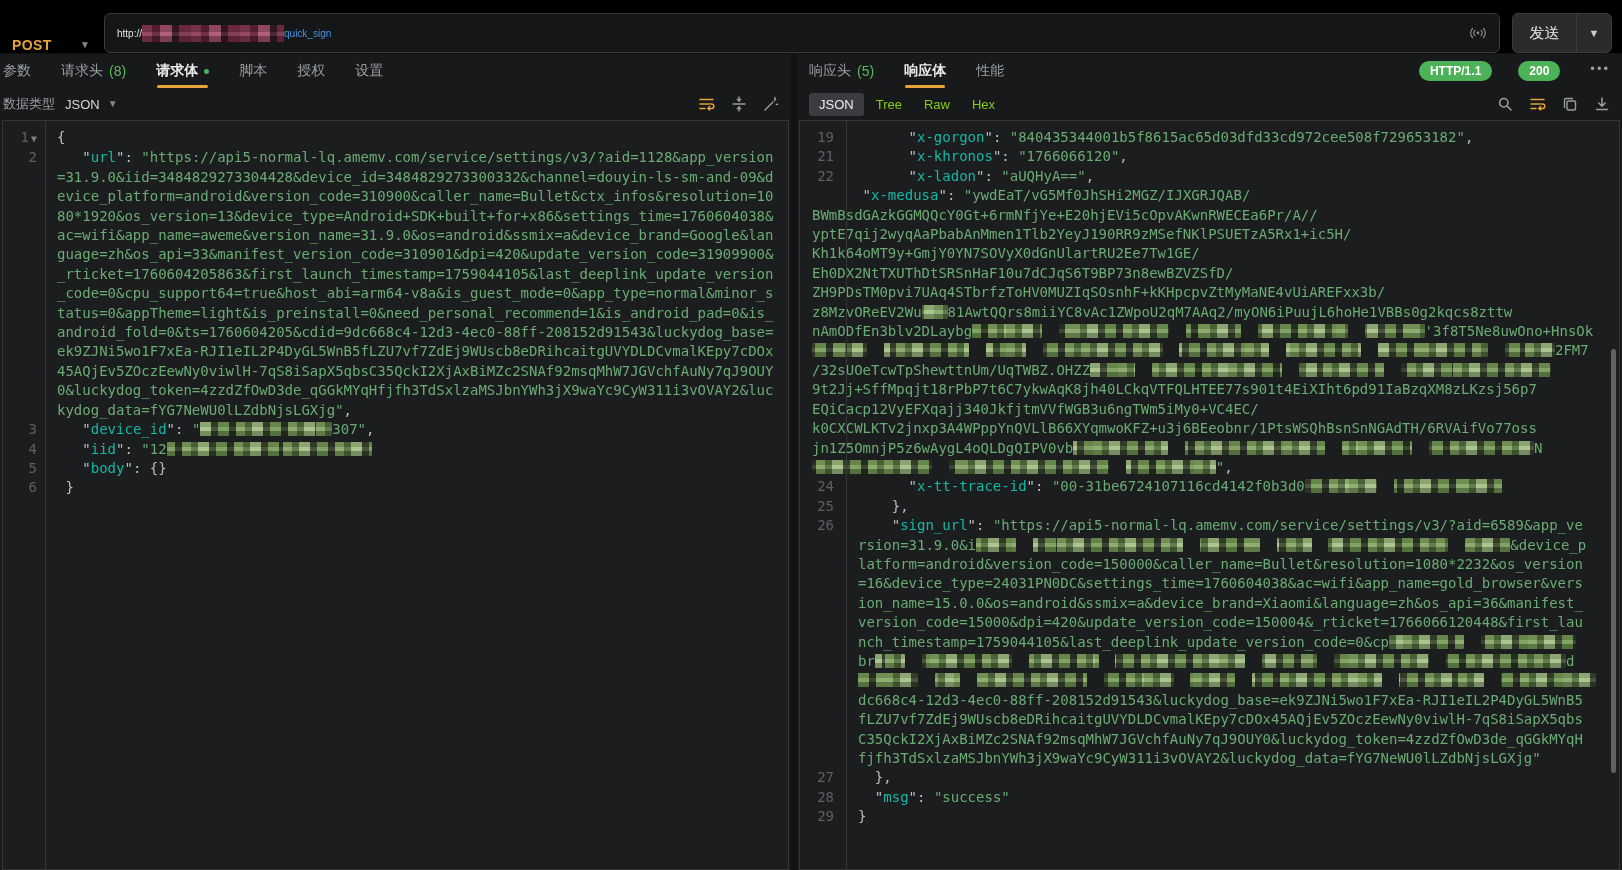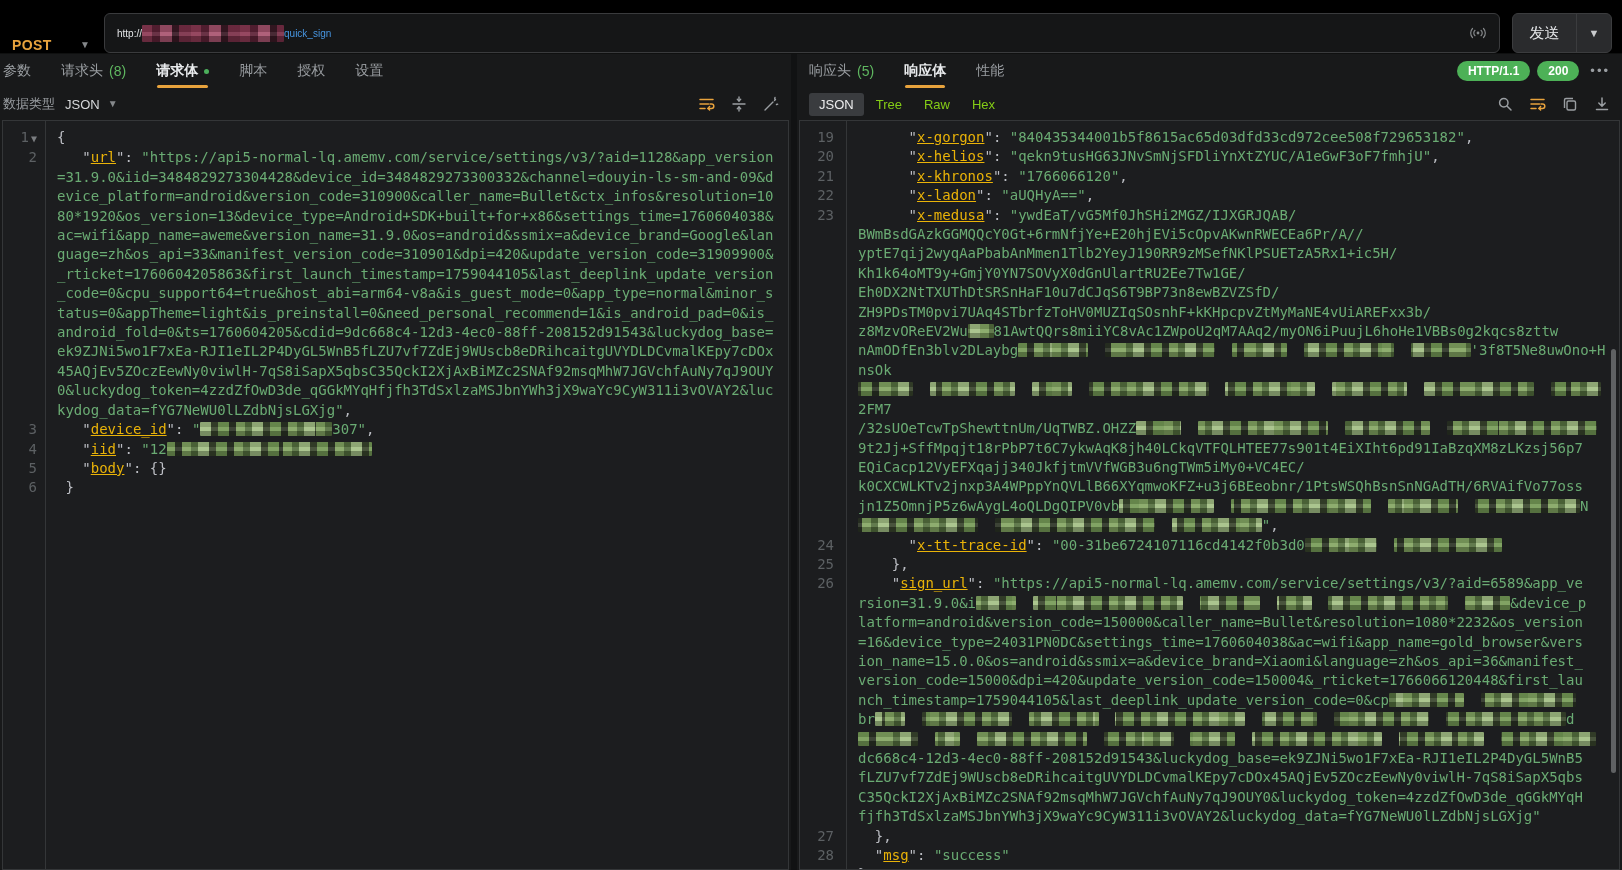--- a/index.html
+++ b/index.html
@@ -32,21 +32,21 @@
   
   .tabrow{height:34px;display:flex;align-items:center;gap:30px;padding:0 12px;
           font-size:14px;color:#9a9ea2;flex:0 0 34px;}
   .tabrow.clip{margin-left:-9px;}
   .tab{position:relative;display:flex;align-items:center;gap:6px;cursor:pointer;white-space:nowrap;}
   .tab.active{color:#e9ebed;font-weight:700;}
   .tab.active::after{content:"";position:absolute;left:1px;right:1px;bottom:-8px;height:3px;
                      background:#e8a33d;border-radius:2px;}
   .count{color:#5fb760;}
   .gdot{width:5px;height:5px;border-radius:50%;background:#4cb05c;display:inline-block;}
-  .tab-right{margin-left:auto;display:flex;align-items:center;gap:7px;}
+  .tab-right{margin-left:auto;display:flex;align-items:flex-start;gap:26px;}
   .pill{background:#4db157;color:#fff;font-size:12px;font-weight:700;padding:3px 11px;
         border-radius:11px;line-height:1.2;}
   .more-dots{color:#9a9ea2;font-size:13px;letter-spacing:2px;margin-left:4px;cursor:pointer;}
   
   .subrow{height:32px;display:flex;align-items:center;padding:0 12px;font-size:13px;
           color:#9a9ea2;flex:0 0 32px;gap:8px;}
   .subrow.clip{margin-left:-9px;}
   .dt-value{color:#d6d8da;margin-left:2px;}
   .icon-group{margin-left:auto;display:flex;align-items:center;gap:16px;}
   .icon-group svg{display:block;cursor:pointer;}
@@ -60,21 +60,21 @@
   .editor::before{content:"";position:absolute;top:0;bottom:0;width:1px;background:#343638;}
   .editor.gl42::before{left:42px;}
   .editor.gl46::before{left:46px;}
   .line{display:flex;}
   .ln{flex:0 0 42px;width:42px;color:#5c6063;text-align:right;padding-right:8px;
       box-sizing:border-box;user-select:none;}
   .gl46 .ln{flex-basis:46px;width:46px;padding-right:12px;}
   .fold{color:#7a7d80;font-size:10px;margin-left:2px;}
   .code{flex:1;padding-left:12px;padding-right:10px;white-space:pre-wrap;word-break:break-all;
         color:#bcbec4;}
-  .t-k{color:#eab308;text-decoration:underline;}
+  .t-k{color:#14b8a6;}
   .t-s{color:#6aab73;}
   .t-p{color:#bcbec4;}
   
   .rd{display:inline-block;height:14px;vertical-align:-2px;border-radius:1px;
       background-image:
         repeating-linear-gradient(0deg,rgba(0,0,0,.28) 0 5px,rgba(255,255,255,.08) 5px 9px,rgba(0,0,0,.14) 9px 14px),
         repeating-linear-gradient(90deg,#84a663 0 9px,#55703f 9px 16px,#a4c086 16px 27px,#39452d 27px 34px,#769b57 34px 45px,#2b3325 45px 52px);}
   .rdp{height:17px;vertical-align:-3px;
       background-image:
         repeating-linear-gradient(0deg,rgba(0,0,0,.28) 0 6px,rgba(255,255,255,.07) 6px 10px,rgba(0,0,0,.16) 10px 17px),
@@ -242,33 +242,28 @@
         </svg>
       </div>
     </div>
     <div class="editor gl46" id="response-editor">
       <div class="vscroll"></div>
     <div class="line">
           <div class="ln">19</div>
           <div class="code"><span class="t-p">      "</span><span class="t-k">x-gorgon</span><span class="t-p">": </span><span class="t-s">"840435344001b5f8615ac65d03dfd33cd972cee508f729653182"</span><span class="t-p">,</span></div>
         </div>
         <div class="line">
-          <div class="ln">20</div>
-          <div class="code"><span class="t-p">      "</span><span class="t-k">x-helios</span><span class="t-p">": </span><span class="t-s">"qekn9tusHG63JNvSmNjSFDliYnXtZYUC/A1eGwF3oF7fmhjU"</span><span class="t-p">,</span></div>
-        </div>
-        <div class="line">
           <div class="ln">21</div>
           <div class="code"><span class="t-p">      "</span><span class="t-k">x-khronos</span><span class="t-p">": </span><span class="t-s">"1766066120"</span><span class="t-p">,</span></div>
         </div>
         <div class="line">
           <div class="ln">22</div>
           <div class="code"><span class="t-p">      "</span><span class="t-k">x-ladon</span><span class="t-p">": </span><span class="t-s">"aUQHyA=="</span><span class="t-p">,</span></div>
         </div>
         <div class="line">
-          <div class="ln">23</div>
           <div class="code"><span class="t-p">      "</span><span class="t-k">x-medusa</span><span class="t-p">": </span><span class="t-s">"ywdEaT/vG5Mf0JhSHi2MGZ/IJXGRJQAB/
 BWmBsdGAzkGGMQQcY0Gt+6rmNfjYe+E20hjEVi5cOpvAKwnRWECEa6Pr/A//
 yptE7qij2wyqAaPbabAnMmen1Tlb2YeyJ190RR9zMSefNKlPSUETzA5Rx1+ic5H/
 Kh1k64oMT9y+GmjY0YN7SOVyX0dGnUlartRU2Ee7Tw1GE/
 Eh0DX2NtTXUThDtSRSnHaF10u7dCJqS6T9BP73n8ewBZVZSfD/
 ZH9PDsTM0pvi7UAq4STbrfzToHV0MUZIqSOsnhF+kKHpcpvZtMyMaNE4vUiAREFxx3b/
 z8MzvOReEV2Wu</span><span class="rd" style="width: 26px; background-position: 52px 0px, 116px 0px;"></span><span class="t-s">81AwtQQrs8miiYC8vAc1ZWpoU2qM7AAq2/myON6iPuujL6hoHe1VBBs0g2kqcs8zttw
 nAmODfEn3blv2DLaybg</span><span class="rd" style="width: 70px; background-position: 78px 0px, 174px 0px;"></span><span class="t-s">  </span><span class="rd" style="width: 110px; background-position: 104px 0px, 232px 0px;"></span><span class="t-s">  </span><span class="rd" style="width: 55px; background-position: 130px 0px, 290px 0px;"></span><span class="t-s">  </span><span class="rd" style="width: 90px; background-position: 156px 0px, 348px 0px;"></span><span class="t-s">  </span><span class="rd" style="width: 60px; background-position: 182px 0px, 406px 0px;"></span><span class="t-s">'3f8T5Ne8uwOno+HnsOk
 </span><span class="rd" style="width: 55px; background-position: 208px 0px, 464px 0px;"></span><span class="t-s">  </span><span class="rd" style="width: 85px; background-position: 234px 0px, 522px 0px;"></span><span class="t-s">  </span><span class="rd" style="width: 40px; background-position: 260px 0px, 580px 0px;"></span><span class="t-s">  </span><span class="rd" style="width: 120px; background-position: 286px 0px, 638px 0px;"></span><span class="t-s">  </span><span class="rd" style="width: 90px; background-position: 312px 0px, 696px 0px;"></span><span class="t-s">  </span><span class="rd" style="width: 75px; background-position: 338px 0px, 754px 0px;"></span><span class="t-s">  </span><span class="rd" style="width: 110px; background-position: 364px 0px, 812px 0px;"></span><span class="t-s">  </span><span class="rd" style="width: 50px; background-position: 390px 0px, 870px 0px;"></span><span class="t-s">2FM7
 /32sUOeTcwTpShewttnUm/UqTWBZ.OHZZ</span><span class="rd" style="width: 45px; background-position: 416px 0px, 928px 0px;"></span><span class="t-s">  </span><span class="rd" style="width: 130px; background-position: 442px 0px, 986px 0px;"></span><span class="t-s">  </span><span class="rd" style="width: 85px; background-position: 468px 0px, 1044px 0px;"></span><span class="t-s">  </span><span class="rd" style="width: 150px; background-position: 494px 0px, 1102px 0px;"></span><span class="t-s">

